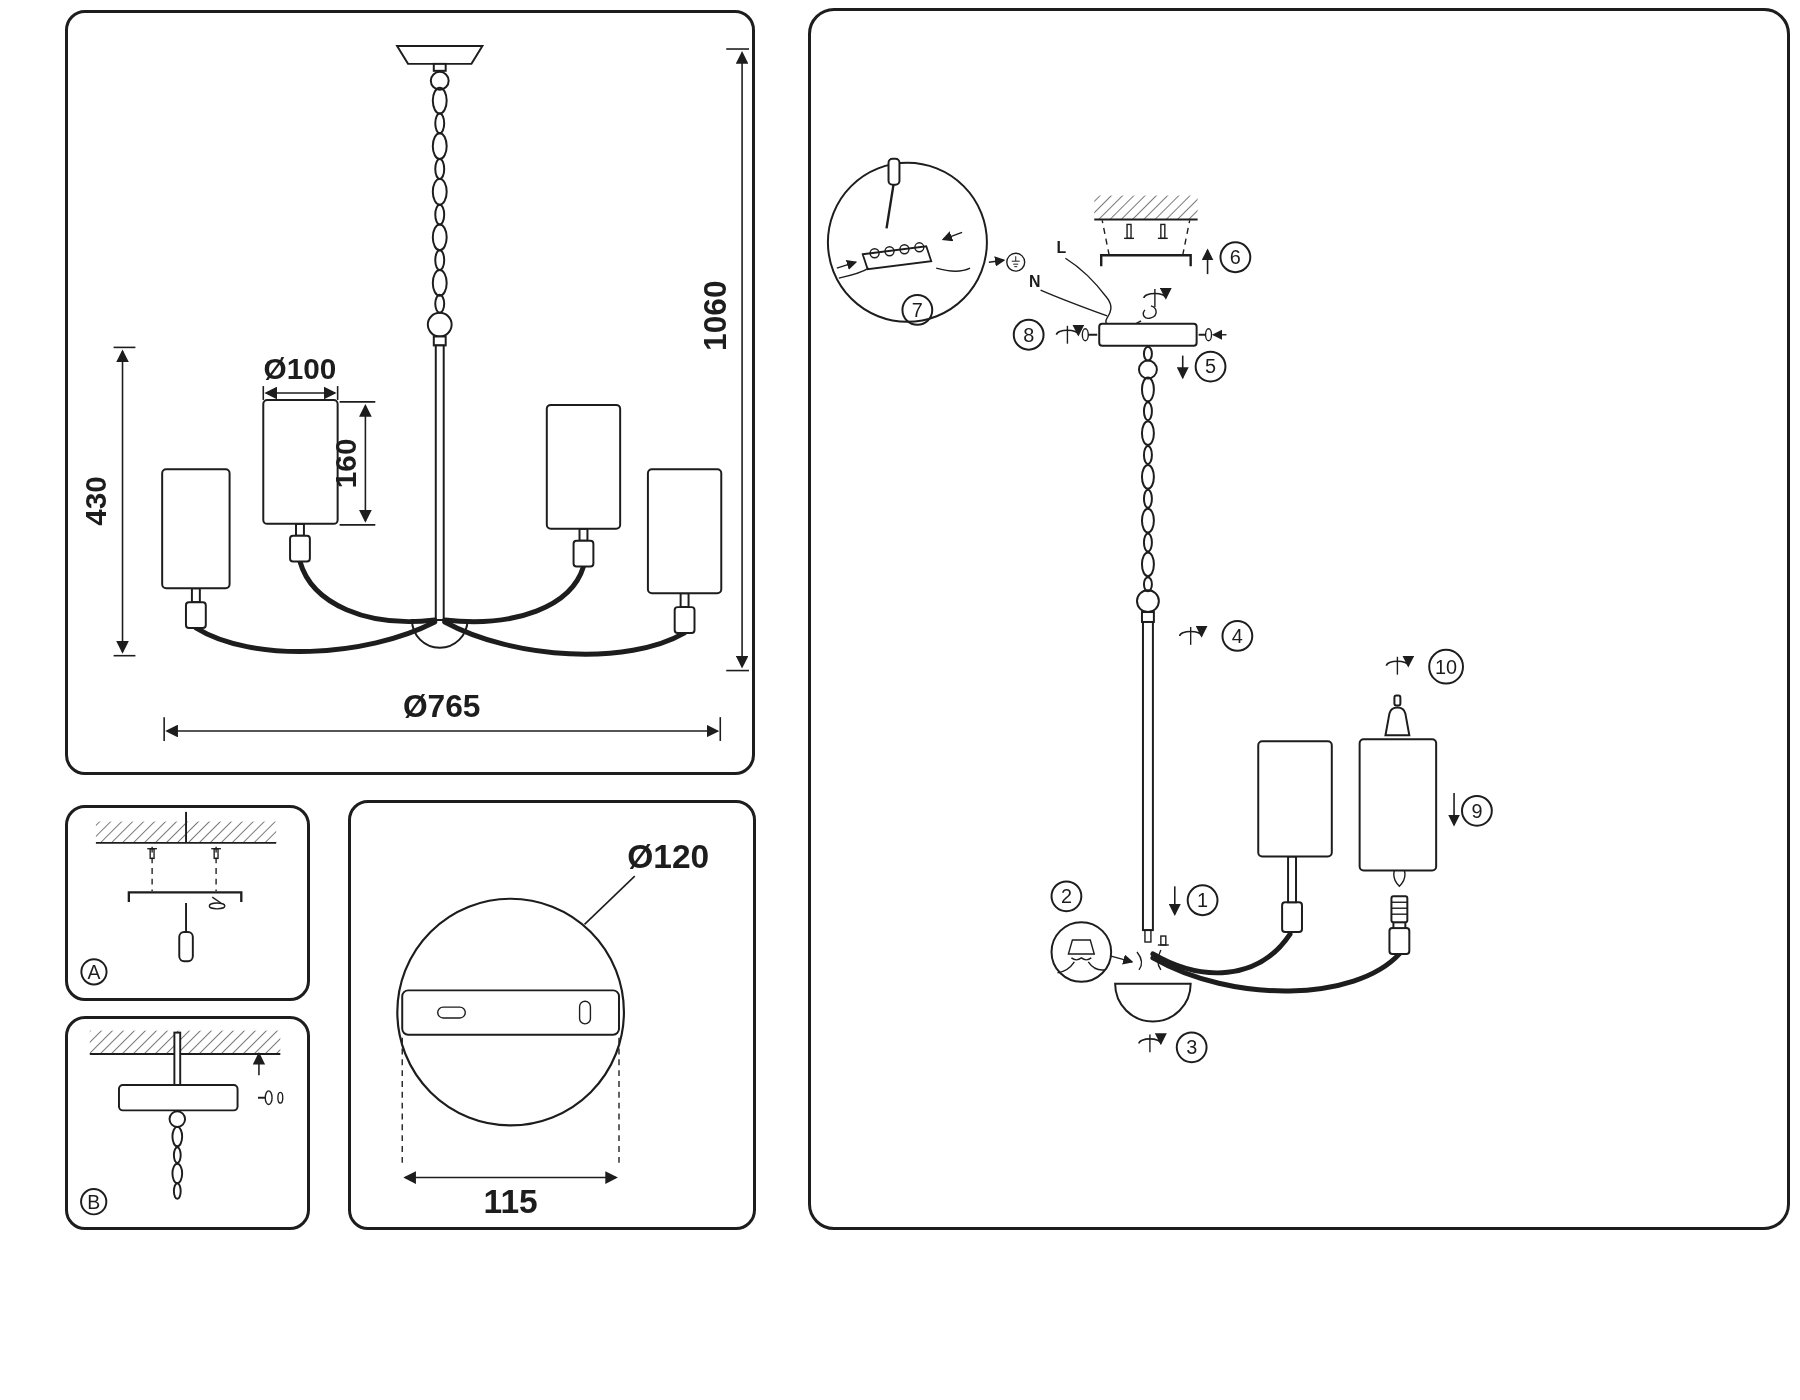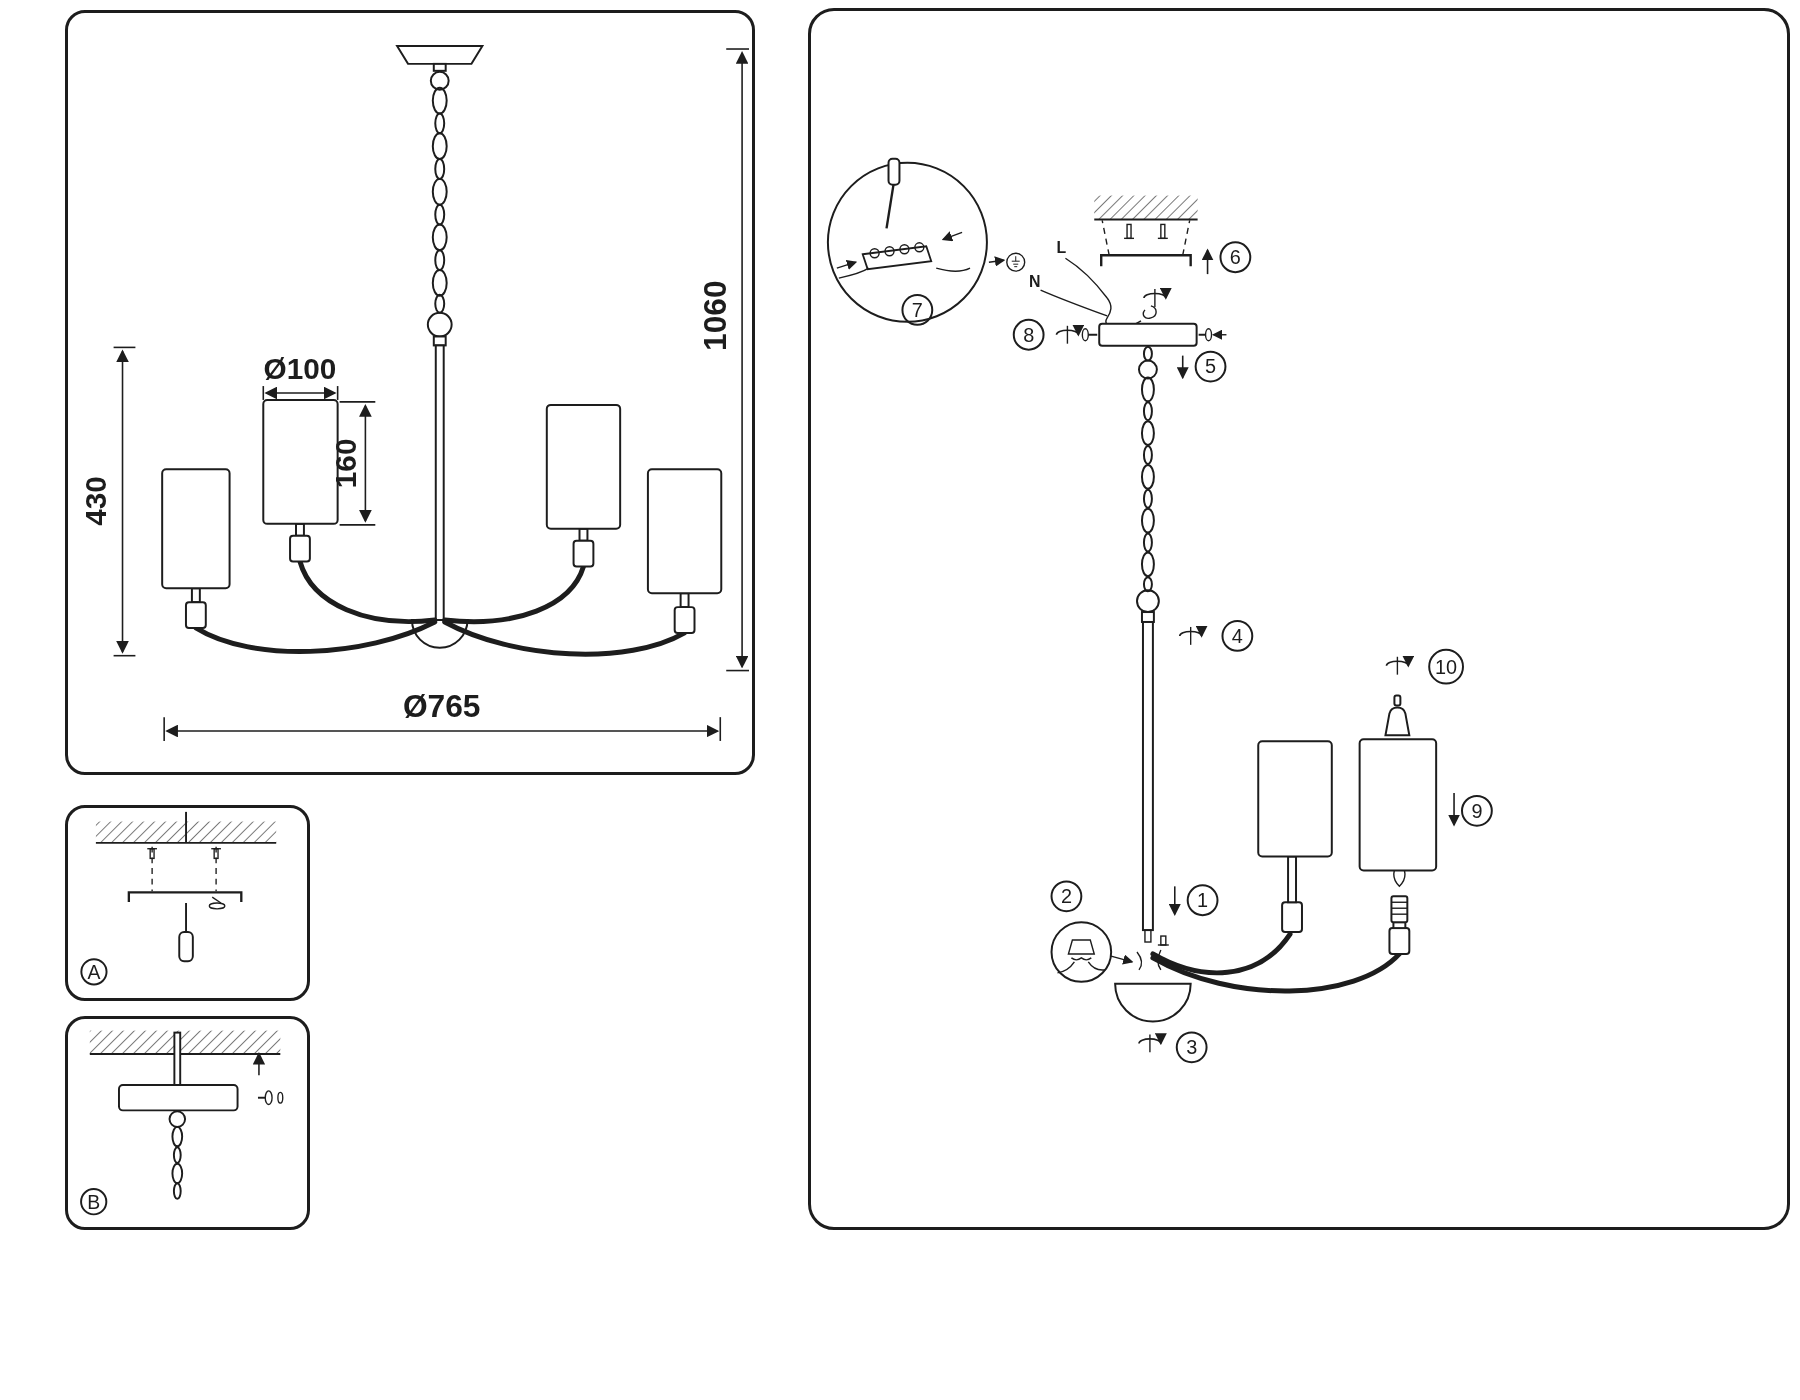--- a/index.html
+++ b/index.html
@@ -172,20 +172,39 @@
         <ellipse cx="112" cy="121" rx="5" ry="10"></ellipse>
         <ellipse cx="112" cy="140" rx="3.5" ry="8"></ellipse>
         <ellipse cx="112" cy="159" rx="5" ry="10"></ellipse>
         <ellipse cx="112" cy="177" rx="3.5" ry="8"></ellipse>
       </g>
       <circle class="ln" cx="26" cy="188" r="13"></circle>
       <text class="txt badge" x="26" y="195" text-anchor="middle">B</text>
     </svg>
   </div>
 
+  <div class="panel" style="left:348px;top:800px;width:408px;height:430px;">
+    <svg viewBox="0 0 408 430">
+      <defs>
+        <marker id="mPl" viewBox="0 0 10 10" refX="8.5" refY="5" markerWidth="8" markerHeight="8" orient="auto-start-reverse">
+          <path d="M0 0 L10 5 L0 10 Z" fill="#1d1d1d"></path>
+        </marker>
+      </defs>
+      <circle class="fillw" cx="162" cy="212" r="115" style="stroke-width:2.2"></circle>
+      <rect class="fillw" x="52" y="190" width="220" height="45" rx="6"></rect>
+      <rect class="thin" x="88" y="207" width="28" height="11" rx="5.5"></rect>
+      <rect class="thin" x="232" y="201" width="11" height="23" rx="5.5"></rect>
+      <line class="dim" x1="288" y1="74" x2="237" y2="123"></line>
+      <text class="txt d34" x="322" y="66" text-anchor="middle">Ø120</text>
+      <line class="thin dash" x1="52" y1="238" x2="52" y2="368"></line>
+      <line class="thin dash" x1="272" y1="238" x2="272" y2="368"></line>
+      <line class="dim" x1="55" y1="380" x2="269" y2="380" marker-start="url(#mPl)" marker-end="url(#mPl)"></line>
+      <text class="txt d34" x="162" y="416" text-anchor="middle">115</text>
+    </svg>
+  </div>
 
   <div class="panel" style="left:808px;top:8px;width:982px;height:1222px;border-radius:26px;">
     <svg viewBox="0 0 982 1222">
       <defs>
         <pattern id="hE" width="8" height="8" patternTransform="rotate(45)" patternUnits="userSpaceOnUse">
           <line x1="0" y1="0" x2="0" y2="8" stroke="#1d1d1d" stroke-width="1.2"></line>
         </pattern>
         <marker id="mAs" viewBox="0 0 10 10" refX="8.5" refY="5" markerWidth="7.5" markerHeight="7.5" orient="auto-start-reverse">
           <path d="M0 0 L10 5 L0 10 Z" fill="#1d1d1d"></path>
         </marker>

